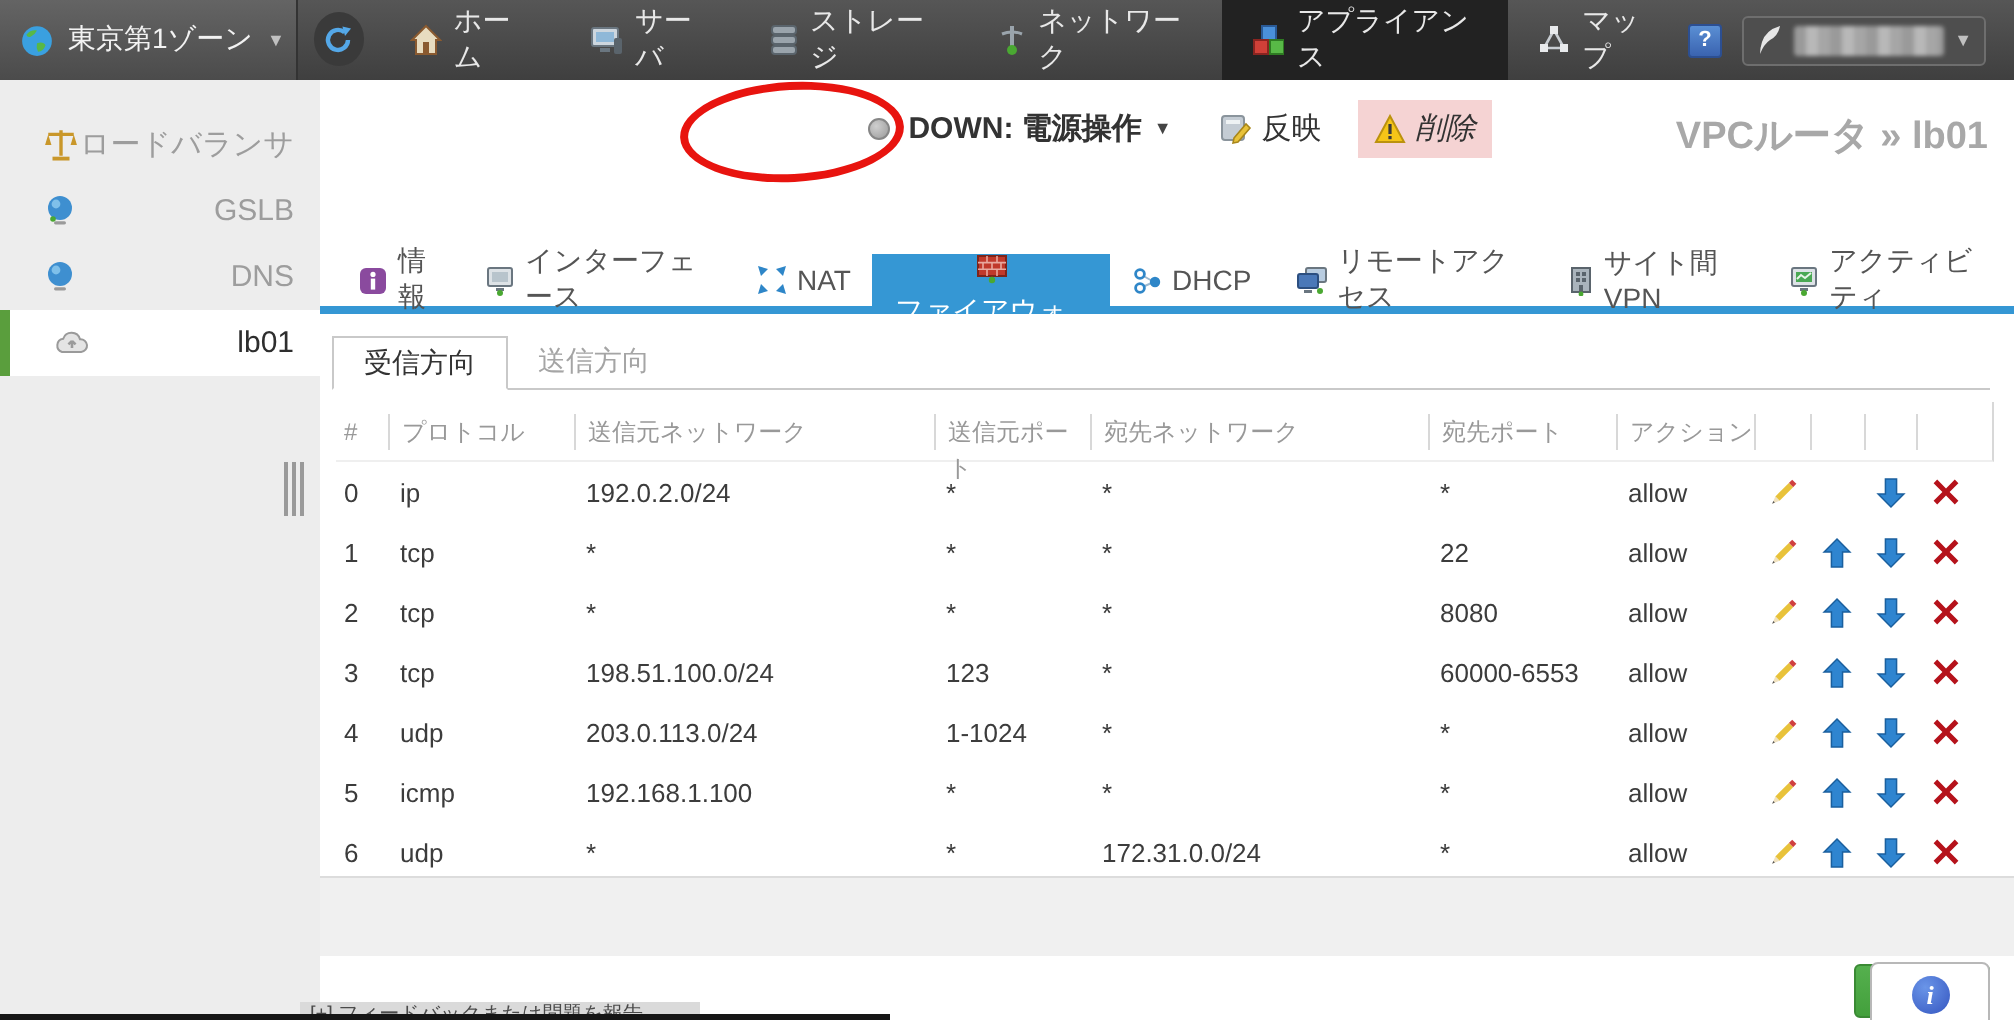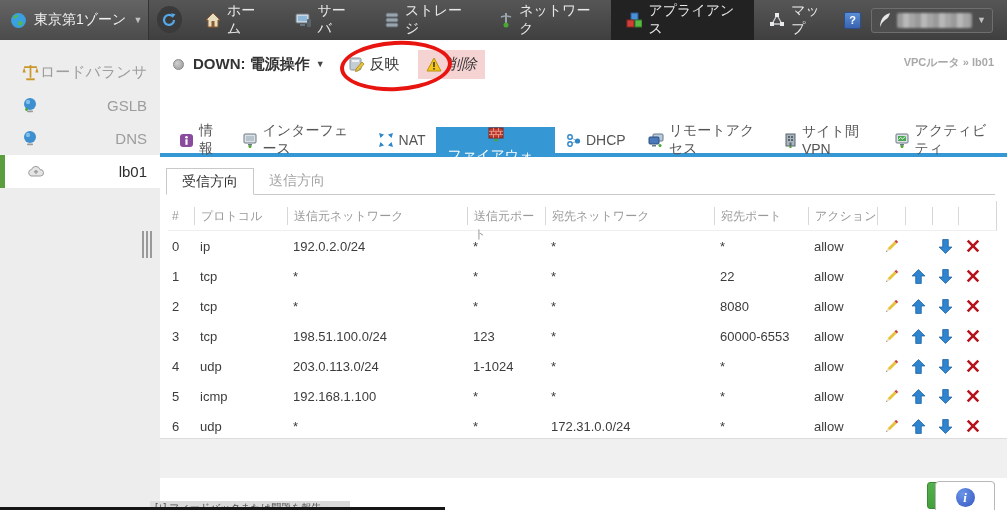--- a/index.html
+++ b/index.html
@@ -35,32 +35,32 @@
   .side-item .ic { position:absolute; left:22px; }
   .side-item .lbl { position:absolute; right:13px; font-size:15px; color:#9d9d9d;text-align:right; }
   .side-item.selected { background:#fff; border-left:5px solid #5a9e3d; }
   .side-item.selected .lbl { color:#2e2e2e; }
   .grip { position:absolute; left:142px; top:231px; display:flex; gap:2px; }
   .grip i { display:block; width:2px; height:27px; background:#9a9a9a; }
 
   
   .main { position:absolute; left:160px; top:40px; width:847px; height:470px; background:#fff; }
 
-  .toolbar { position:relative; height:48px; display:flex; align-items:center; padding-left:13px; }
+  .toolbar { position:relative; height:48px; display:flex; align-items:center; padding-left:13px;justify-content:center; }
   .status-dot { width:11px; height:11px; border-radius:50%;
     background:radial-gradient(circle at 35% 35%,#cfcfcf,#9a9a9a); border:1px solid #868686; }
   .power-label { margin-left:9px; font-size:15px; font-weight:bold; color:#333; cursor:pointer; }
   .power-caret { margin-left:6px; font-size:9px; color:#444; }
   .tool-btn { display:flex; align-items:center; gap:5px; font-size:15px; color:#333; padding:5px 8px;
     cursor:pointer; }
   .apply-btn { margin-left:16px;font-family:Liberation Mono, monospace; }
   .delete-btn { margin-left:10px; background:#f5d3d3;font-style:italic; }
   .annotation-ellipse { position:absolute; left:180px; top:1px; width:112px; height:50px;
     border:4px solid #e8140f; border-radius:50%; transform:rotate(-3deg); pointer-events:none; z-index:5; }
-  .breadcrumb { position:absolute; right:13px; top:15px; font-size:11px; font-weight:bold; color:#a8a8a8; }
+  .breadcrumb { position:absolute; right:13px; top:15px; font-size:19px; font-weight:bold; color:#a8a8a8; }
 
   
   .tabs { display:flex; height:26px; align-items:stretch; padding-left:8px;margin-top:39px; }
   .tab { display:flex; align-items:center; gap:5px; padding:0 11px; font-size:14px; color:#555; cursor:pointer; }
   .tab.active { background:#3597d4; color:#fff;flex-direction:column; }
   .tabs-underline { height:4px; background:#3597d4; }
 
   
   .subtabs { display:flex; margin:10px 12px 0 6px; border-bottom:1px solid #c9c9c9; }
   .subtab { padding:4px 15px 3px; font-size:14px; color:#a5a5a5; cursor:pointer; position:relative; top:1px; }

